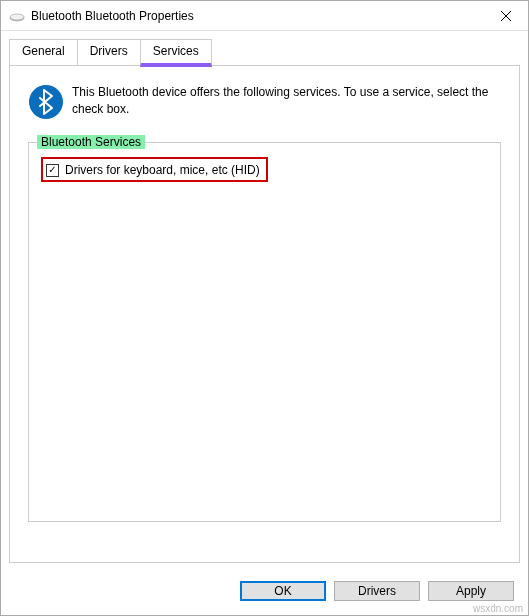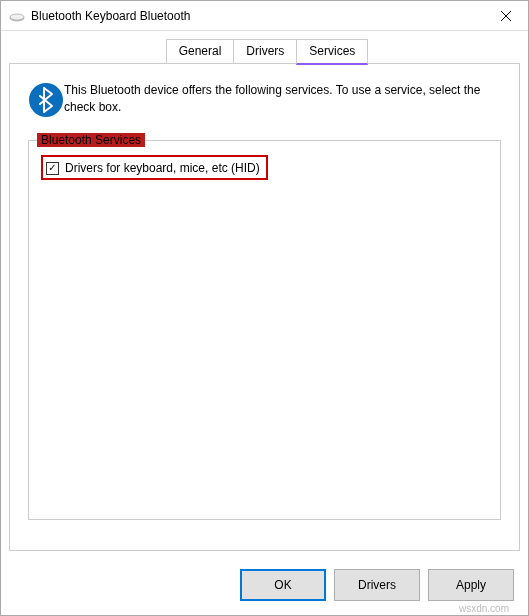--- a/index.html
+++ b/index.html
@@ -51,70 +51,69 @@
       align-items: center;
       justify-content: center;
       cursor: pointer;
       font-size: 14px;
     }
     .tab-strip {
       display: flex;
       padding: 8px 4px 0 8px;
       position: relative;
       z-index: 2;
-      justify-content: center;
     }
     .tab {
       padding: 4px 12px;
       font-size: 12px;
       border: 1px solid #ccc;
       background: #fff;
       cursor: pointer;
       margin-right: -1px;
       position: relative;
     }
     .tab.active {
-      border-bottom: 2px solid #8b5cf6;
+      border-bottom: 4px solid #8b5cf6;
       z-index: 3;
       padding-bottom: 5px;
       margin-bottom: -1px;
     }
     .tab-content {
       flex: 1;
       margin: 0 8px 8px 8px;
       border: 1px solid #ccc;
       padding: 18px;
       position: relative;
       z-index: 1;
       margin-top: -1px;
     }
     .intro-row {
       display: flex;
       align-items: flex-start;
-      gap: 0;
+      gap: 8px;
       margin-bottom: 18px;
     }
     .bt-icon {
       flex-shrink: 0;
     }
     .intro-text {
       font-size: 12px;
       line-height: 1.4;
     }
     .fieldset {
       position: relative;
       border: 1px solid #ccc;
       padding: 14px 12px 12px 12px;
       height: 380px;
     }
     .fieldset-legend {
       position: absolute;
       top: -8px;
       left: 8px;
-      background: #b91c1c;
+      background: #86efac;
       padding: 0 4px;
       font-size: 12px;
     }
     .checkbox-row {
       display: inline-flex;
       align-items: center;
       gap: 6px;
       padding: 3px 6px 3px 3px;
     }
     .checkbox-highlight {
@@ -135,53 +134,53 @@
       font-size: 12px;
     }
     .button-row {
       display: flex;
       justify-content: flex-end;
       gap: 8px;
       padding: 10px 14px 14px 14px;
     }
     .btn {
       min-width: 86px;
-      height: 32px;
+      height: 20px;
       font-size: 12px;
       border: 1px solid #adadad;
       background: #e1e1e1;
       cursor: pointer;
       display: flex;
       align-items: center;
       justify-content: center;
     }
     .btn.default {
       border: 2px solid #0078d7;
     }
     .watermark {
       position: absolute;
-      right: 20px;
+      right: 6px;
       bottom: 2px;
       font-size: 10px;
       color: #bbb;
       pointer-events: none;
     }
   </style>
 </head>
 <body>
 
 <div class="dialog">
   <div class="titlebar">
     <span class="titlebar-icon">
       <svg width="16" height="16" viewBox="0 0 16 16">
         <ellipse cx="8" cy="10" rx="7" ry="3" fill="#d0d0d0" stroke="#888" stroke-width="0.5"></ellipse>
         <ellipse cx="8" cy="9" rx="7" ry="3" fill="#f0f0f0" stroke="#888" stroke-width="0.5"></ellipse>
       </svg>
     </span>
-    <span class="titlebar-title">Bluetooth Keyboard Bluetooth</span>
+    <span class="titlebar-title">Bluetooth Bluetooth Properties</span>
     <div class="close-btn">
       <svg width="10" height="10" viewBox="0 0 10 10">
         <line x1="0" y1="0" x2="10" y2="10" stroke="#000" stroke-width="1"></line>
         <line x1="10" y1="0" x2="0" y2="10" stroke="#000" stroke-width="1"></line>
       </svg>
     </div>
   </div>
 
   <div class="tab-strip">
     <div class="tab">General</div>

